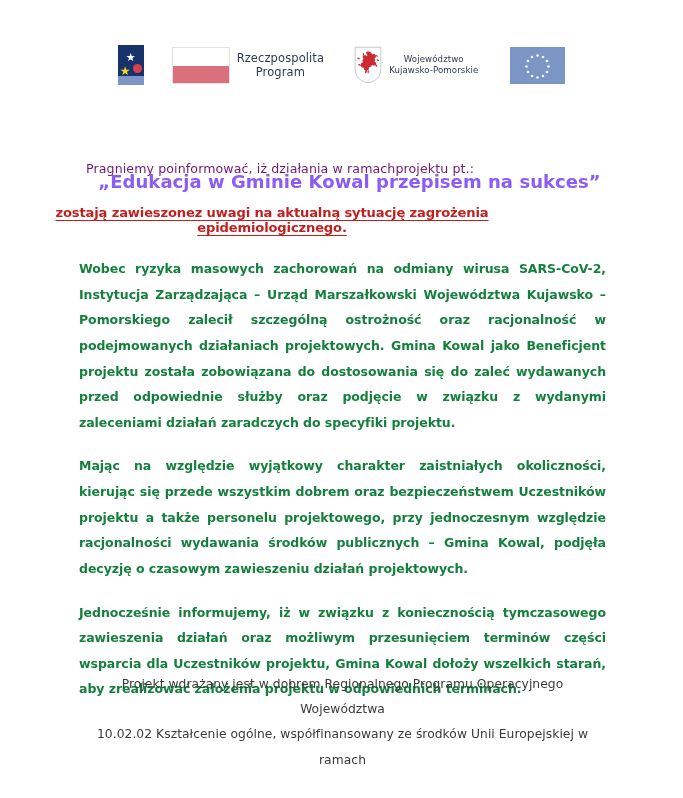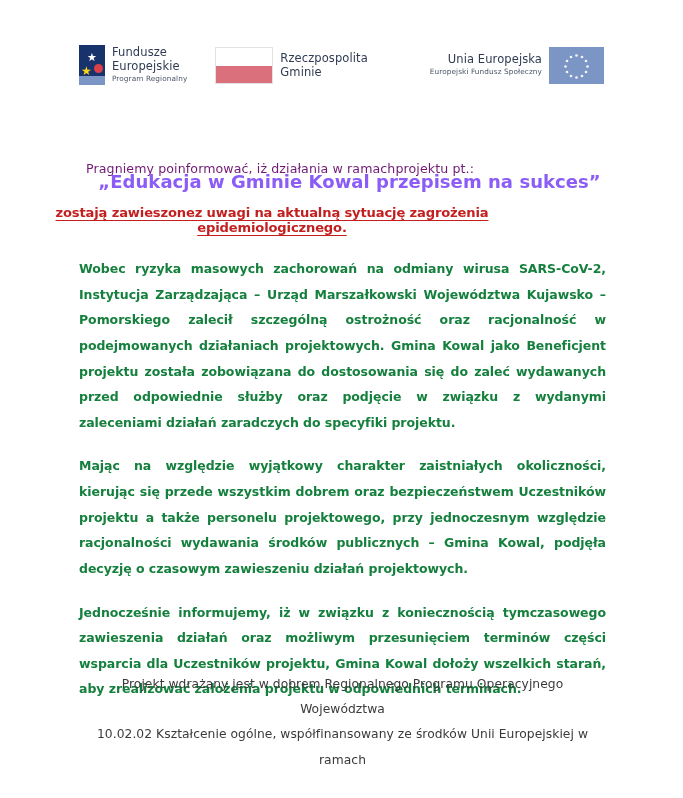--- a/index.html
+++ b/index.html
@@ -61,20 +61,21 @@
     letter-spacing: 0.1px;
   }
   .logo-text .sub {
     font-size: 7.3px;
     color: #4a5467;
     margin-top: 1.5px;
     letter-spacing: 0.1px;
   }
   .logo-text.single {
     line-height: 1.25;
+    align-items: center;
   }
 
   
   .fe-mark {
     width: 26px;
     height: 40px;
     position: relative;
     background: #18336b;
     flex: none;
   }
@@ -218,47 +219,65 @@
 
   <div class="logo-bar">
 
     <div class="logo-block">
       <div class="fe-mark">
         <span class="st-white">★</span>
         <span class="st-yellow">★</span>
         <span class="dot-red"></span>
         <span class="band"></span>
       </div>
-      <div class="logo-text">
-        <span class="l1">Fundusze</span>
-        <span class="l2">Europejskie</span>
-        <span class="sub">Program Regionalny</span>
-      </div>
     </div>
 
     <div class="logo-gap-a"></div>
 
     <div class="logo-block">
       <div class="pl-flag"></div>
       <div class="logo-text single">
         <span class="l1">Rzeczpospolita</span>
-        <span class="l2">Gminie</span>
+        <span class="l2">Program</span>
       </div>
     </div>
 
     <div class="logo-gap-b"></div>
 
+    <div class="logo-block">
+      <svg class="kp-shield" viewBox="0 0 28 38">
+        <path d="M1.2 1.2 H26.8 V24 C26.8 31 20.5 36 14 36.8 C7.5 36 1.2 31 1.2 24 Z" fill="#ffffff" stroke="#c9c9c9" stroke-width="1"></path>
+        <g fill="#cc2b33">
+          <path d="M13.5 5.5 C15.8 5.2 17.6 6.6 18.2 8.4 C19.6 7.6 21.4 8.2 21.8 9.6
+                   C22.6 9.0 23.8 9.4 23.9 10.6 C23.2 10.9 22.4 10.6 21.9 10.1
+                   C22.2 11.3 21.4 12.3 20.3 12.4 C21.4 13.2 21.6 14.8 20.6 15.7
+                   C21.9 16.0 22.6 17.4 22.0 18.6 C23.1 18.8 23.6 20.1 22.9 21.0
+                   C21.9 20.7 21.3 19.8 21.3 18.9 C20.4 19.9 18.8 19.8 18.0 18.8
+                   C17.8 20.4 16.4 21.5 14.9 21.2 C15.4 22.6 14.6 24.2 13.1 24.5
+                   C13.4 25.9 12.4 27.2 11.0 27.2 C10.6 26.1 11.0 25.0 11.8 24.4
+                   C10.4 24.3 9.4 23.0 9.7 21.6 C8.3 22.0 6.9 21.0 6.8 19.6
+                   C5.6 20.2 4.2 19.4 4.1 18.1 C5.2 17.7 6.3 18.1 6.9 18.9
+                   C6.7 17.5 7.7 16.2 9.1 16.2 C8.1 15.1 8.4 13.4 9.7 12.7
+                   C8.5 12.0 8.3 10.3 9.3 9.4 C8.4 8.7 8.5 7.2 9.6 6.7
+                   C10.3 7.5 10.3 8.6 9.8 9.4 C11.0 8.8 12.5 9.3 13.1 10.5
+                   C13.5 9.1 12.9 7.5 11.7 6.8 C12.2 6.0 12.8 5.6 13.5 5.5 Z"></path>
+          <path d="M14.5 24.0 C15.2 25.2 15.0 26.8 14.0 27.8 C13.2 26.7 13.4 25.0 14.5 24.0 Z"></path>
+          <path d="M6.0 13.0 C4.9 13.6 3.6 13.2 3.0 12.2 C4.0 11.4 5.4 11.7 6.0 13.0 Z"></path>
+          <path d="M22.6 13.4 C23.7 13.1 24.8 13.7 25.1 14.8 C24.0 15.2 22.9 14.6 22.6 13.4 Z"></path>
+        </g>
+      </svg>
+      <div class="logo-text single">
+        <span class="l1" style="font-size:8.6px">Województwo</span>
+        <span class="l2" style="font-size:8.6px">Kujawsko-Pomorskie</span>
+      </div>
+    </div>
 
     <div class="logo-gap-c"></div>
 
     <div class="logo-block">
-      <div class="logo-text" style="text-align:right;align-items:flex-end">
-        <span class="l1">Unia Europejska</span>
-        <span class="sub">Europejski Fundusz Społeczny</span>
-      </div>
       <div class="eu-flag">
         <svg class="eu-stars" viewBox="0 0 55 37">
           <g fill="#f4f5fa">
             <circle cx="27.5" cy="8.5" r="1.35"></circle>
             <circle cx="33.0" cy="10.0" r="1.35"></circle>
             <circle cx="37.0" cy="14.0" r="1.35"></circle>
             <circle cx="38.5" cy="19.5" r="1.35"></circle>
             <circle cx="37.0" cy="25.0" r="1.35"></circle>
             <circle cx="33.0" cy="29.0" r="1.35"></circle>
             <circle cx="27.5" cy="30.5" r="1.35"></circle>

